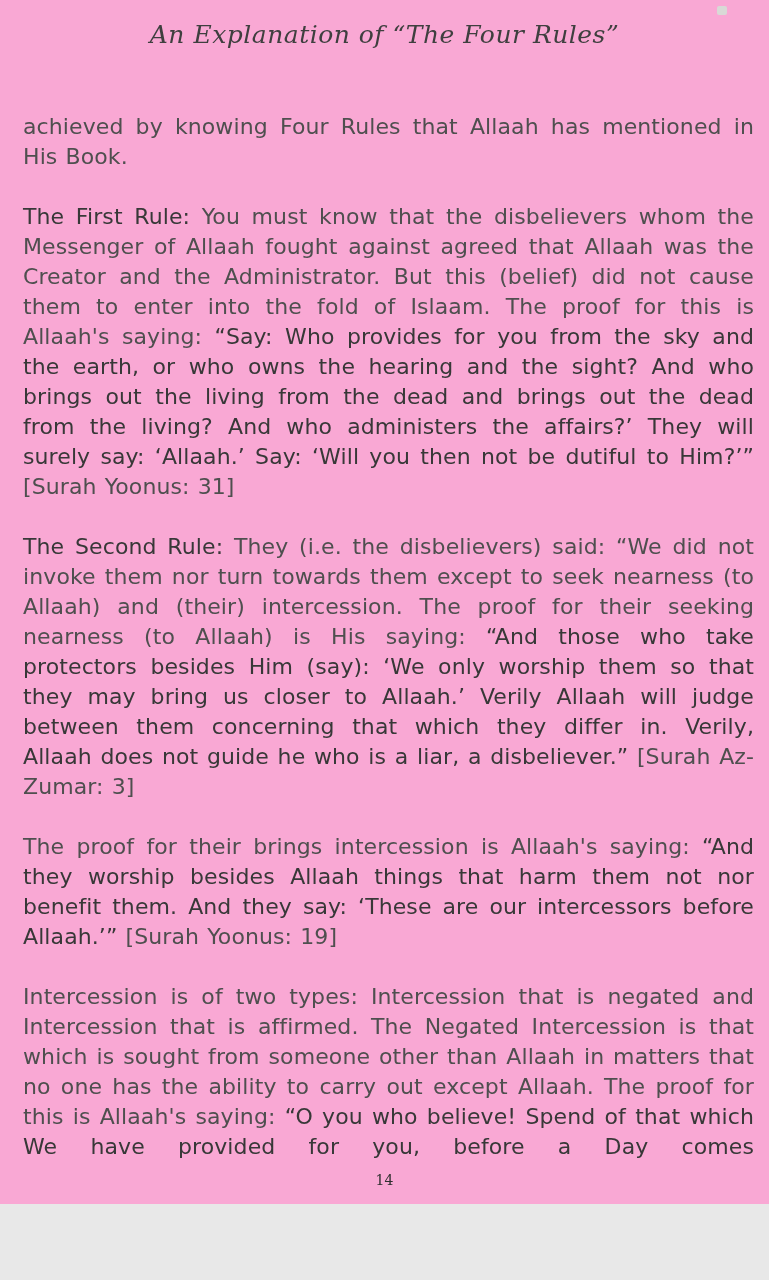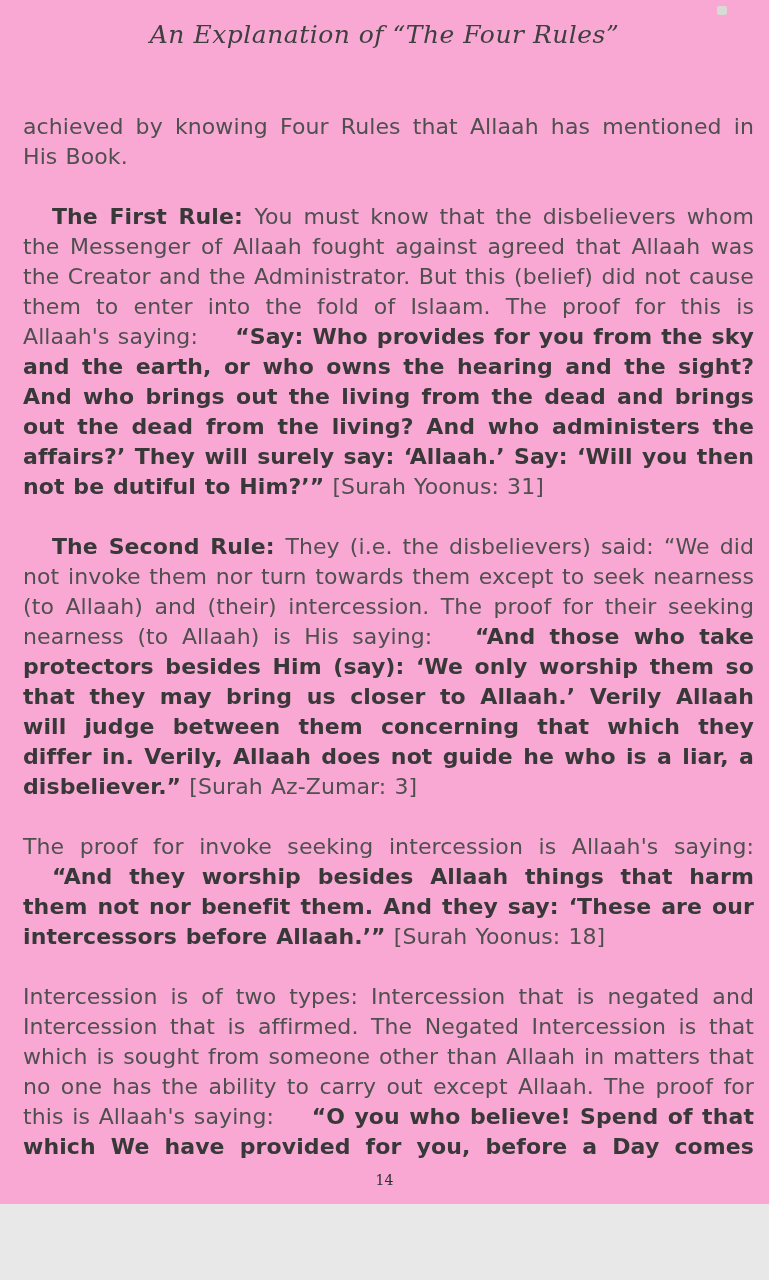--- a/index.html
+++ b/index.html
@@ -45,23 +45,22 @@
     margin: 30px 0 0 0;
     text-align: justify;
   }
   .para:first-child {
     margin-top: 0;
   }
   .para.justify-last {
     text-align-last: justify;
   }
   .run.bold {
-    font-weight: bold;
+    font-weight: normal;
     color: #383838;
-    margin-left: 29px;
   }
   .page-number {
     position: absolute;
     bottom: 16px;
     left: 0;
     right: 0;
     text-align: center;
     font-family: "DejaVu Serif", serif;
     font-size: 14px;
     color: #2e2e2e;
@@ -79,17 +78,17 @@
 </head>
 <body>
 
 <div class="page">
   <div class="scan-speck"></div>
   <div class="running-header">An Explanation of “The Four Rules”</div>
   <div class="page-body">
       <p class="para"><span class="run">achieved by knowing Four Rules that Allaah has mentioned in His Book.</span></p>
       <p class="para"><span class="run bold">The First Rule: </span><span class="run">You must know that the disbelievers whom the Messenger of Allaah fought against agreed that Allaah was the Creator and the Administrator. But this (belief) did not cause them to enter into the fold of Islaam. The proof for this is Allaah's saying: </span><span class="run bold">“Say: Who provides for you from the sky and the earth, or who owns the hearing and the sight? And who brings out the living from the dead and brings out the dead from the living? And who administers the affairs?’ They will surely say: ‘Allaah.’ Say: ‘Will you then not be dutiful to Him?’”</span><span class="run"> [Surah Yoonus: 31]</span></p>
       <p class="para"><span class="run bold">The Second Rule: </span><span class="run">They (i.e. the disbelievers) said: “We did not invoke them nor turn towards them except to seek nearness (to Allaah) and (their) intercession. The proof for their seeking nearness (to Allaah) is His saying: </span><span class="run bold">“And those who take protectors besides Him (say): ‘We only worship them so that they may bring us closer to Allaah.’ Verily Allaah will judge between them concerning that which they differ in. Verily, Allaah does not guide he who is a liar, a disbeliever.”</span><span class="run"> [Surah Az-Zumar: 3]</span></p>
-      <p class="para"><span class="run">The proof for invoke seeking intercession is Allaah's saying: </span><span class="run bold">“And they worship besides Allaah things that harm them not nor benefit them. And they say: ‘These are our intercessors before Allaah.’”</span><span class="run"> [Surah Yoonus: 18]</span></p>
+      <p class="para"><span class="run">The proof for their brings intercession is Allaah's saying: </span><span class="run bold">“And they worship besides Allaah things that harm them not nor benefit them. And they say: ‘These are our intercessors before Allaah.’”</span><span class="run"> [Surah Yoonus: 19]</span></p>
       <p class="para justify-last"><span class="run">Intercession is of two types: Intercession that is negated and Intercession that is affirmed. The Negated Intercession is that which is sought from someone other than Allaah in matters that no one has the ability to carry out except Allaah. The proof for this is Allaah's saying: </span><span class="run bold">“O you who believe! Spend of that which We have provided for you, before a Day comes</span></p>
     </div>
   <div class="page-number">14</div>
 </div>
 
 </body></html>

